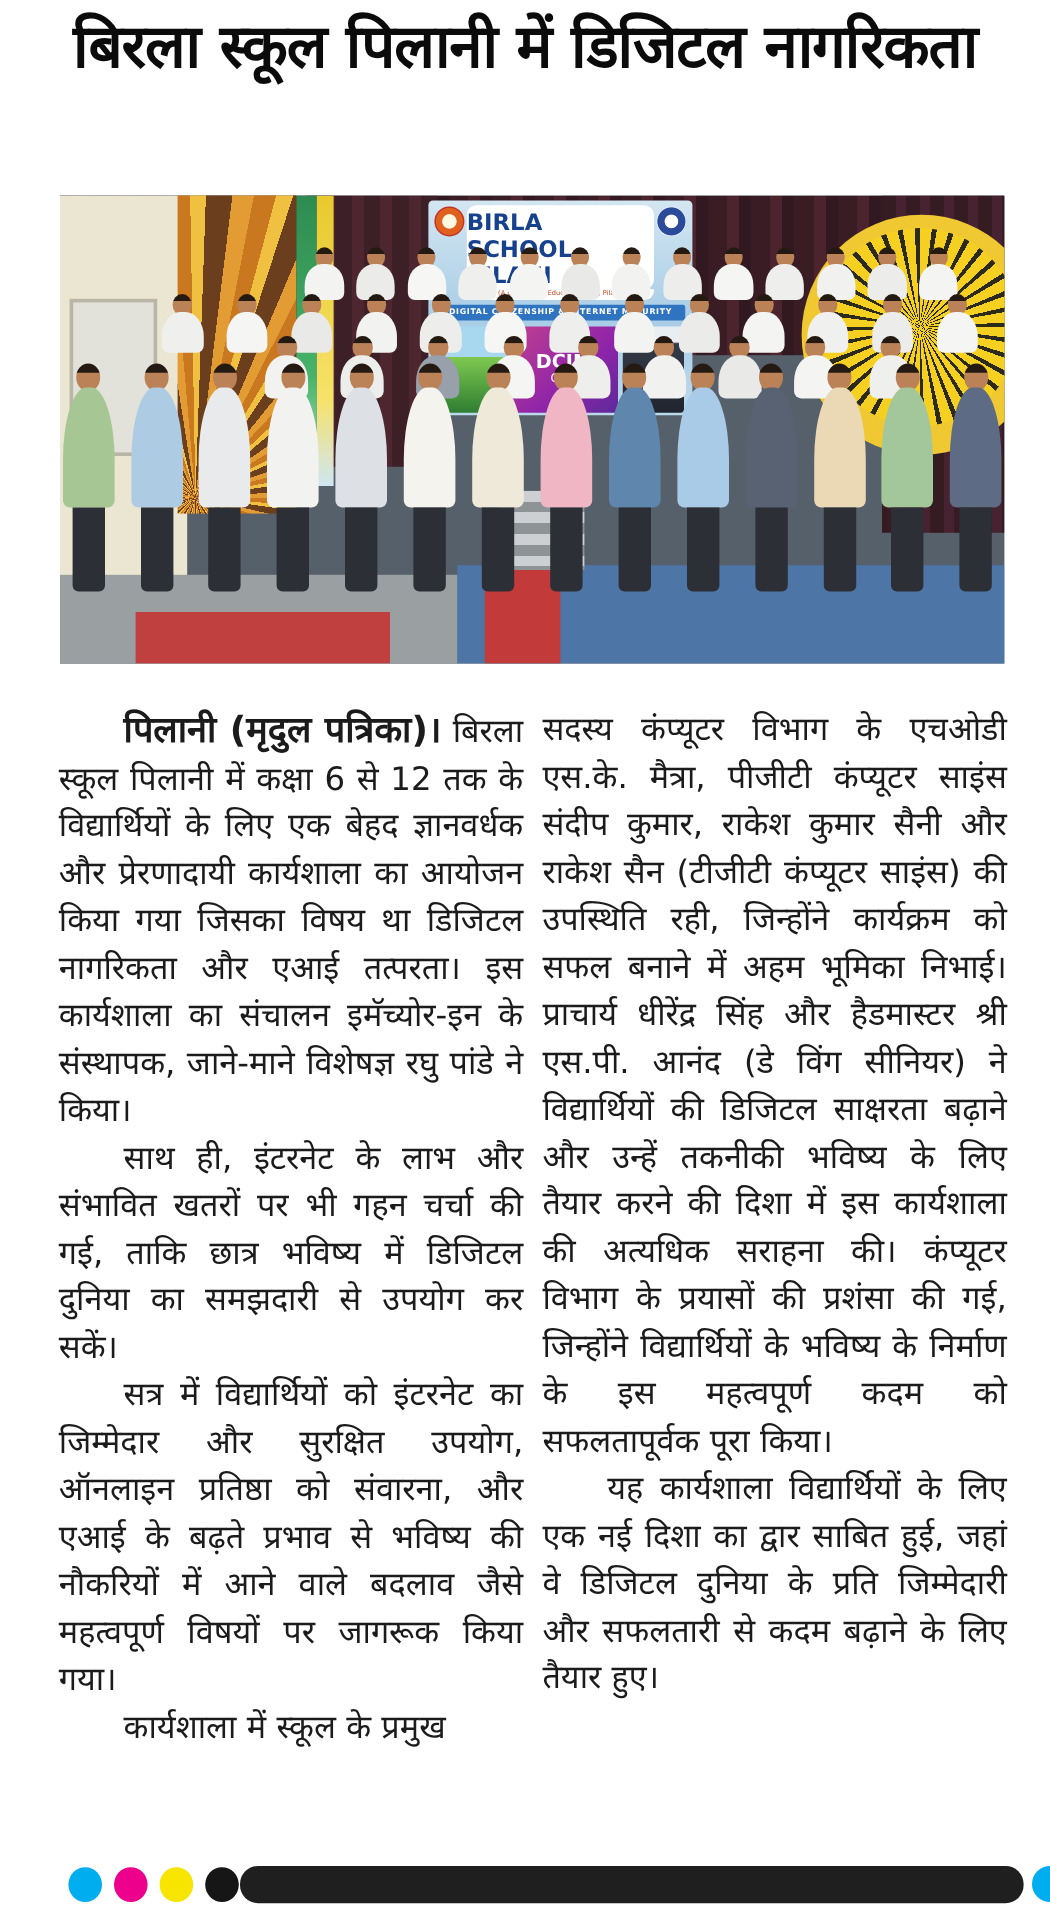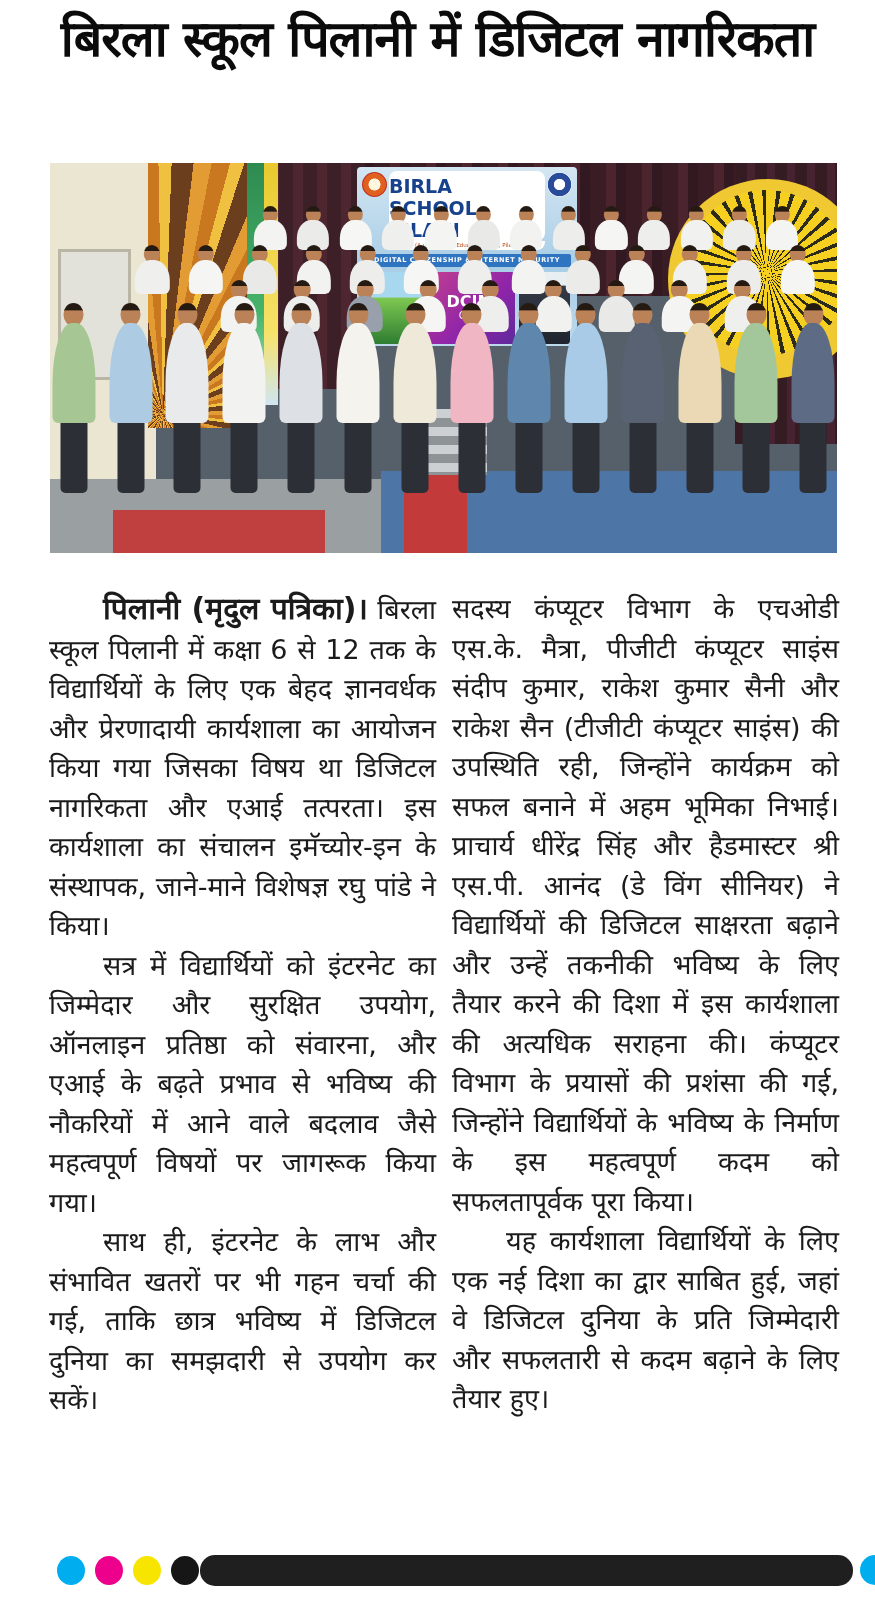--- a/index.html
+++ b/index.html
@@ -335,22 +335,23 @@
           <div class="p-head" style="width: 20px; height: 22.4px;"></div>
           <div class="p-torso" style="width: 43px; height: 100px; background: rgb(94, 107, 132);"></div>
           <div class="p-legs" style="width: 27px; height: 70px;"></div>
         </div>
       </div>
   </div>
 
   <div class="article">
     <div class="col">
         <p class="para indent"><span class="dateline">पिलानी (मृदुल पत्रिका)।</span> बिरला स्कूल पिलानी में कक्षा 6 से 12 तक के विद्यार्थियों के लिए एक बेहद ज्ञानवर्धक और प्रेरणादायी कार्यशाला का आयोजन किया गया जिसका विषय था डिजिटल नागरिकता और एआई तत्परता। इस कार्यशाला का संचालन इमॅच्योर-इन के संस्थापक, जाने-माने विशेषज्ञ रघु पांडे ने किया।</p>
+        <p class="para indent">साथ ही, इंटरनेट के लाभ और संभावित खतरों पर भी गहन चर्चा की गई, ताकि छात्र भविष्य में डिजिटल दुनिया का समझदारी से उपयोग कर सकें।</p>
         <p class="para indent">सत्र में विद्यार्थियों को इंटरनेट का जिम्मेदार और सुरक्षित उपयोग, ऑनलाइन प्रतिष्ठा को संवारना, और एआई के बढ़ते प्रभाव से भविष्य की नौकरियों में आने वाले बदलाव जैसे महत्वपूर्ण विषयों पर जागरूक किया गया।</p>
-        <p class="para indent">साथ ही, इंटरनेट के लाभ और संभावित खतरों पर भी गहन चर्चा की गई, ताकि छात्र भविष्य में डिजिटल दुनिया का समझदारी से उपयोग कर सकें।</p>
+        <p class="para indent">कार्यशाला में स्कूल के प्रमुख</p>
       </div>
     <div class="col">
         <p class="para">सदस्य कंप्यूटर विभाग के एचओडी एस.के. मैत्रा, पीजीटी कंप्यूटर साइंस संदीप कुमार, राकेश कुमार सैनी और राकेश सैन (टीजीटी कंप्यूटर साइंस) की उपस्थिति रही, जिन्होंने कार्यक्रम को सफल बनाने में अहम भूमिका निभाई। प्राचार्य धीरेंद्र सिंह और हैडमास्टर श्री एस.पी. आनंद (डे विंग सीनियर) ने विद्यार्थियों की डिजिटल साक्षरता बढ़ाने और उन्हें तकनीकी भविष्य के लिए तैयार करने की दिशा में इस कार्यशाला की अत्यधिक सराहना की। कंप्यूटर विभाग के प्रयासों की प्रशंसा की गई, जिन्होंने विद्यार्थियों के भविष्य के निर्माण के इस महत्वपूर्ण कदम को सफलतापूर्वक पूरा किया।</p>
         <p class="para indent">यह कार्यशाला विद्यार्थियों के लिए एक नई दिशा का द्वार साबित हुई, जहां वे डिजिटल दुनिया के प्रति जिम्मेदारी और सफलतारी से कदम बढ़ाने के लिए तैयार हुए।</p>
       </div>
   </div>
 
   <div class="marks">
       <div class="dot" style="background: rgb(0, 174, 239);"></div>
       <div class="dot" style="background: rgb(236, 0, 140);"></div>

